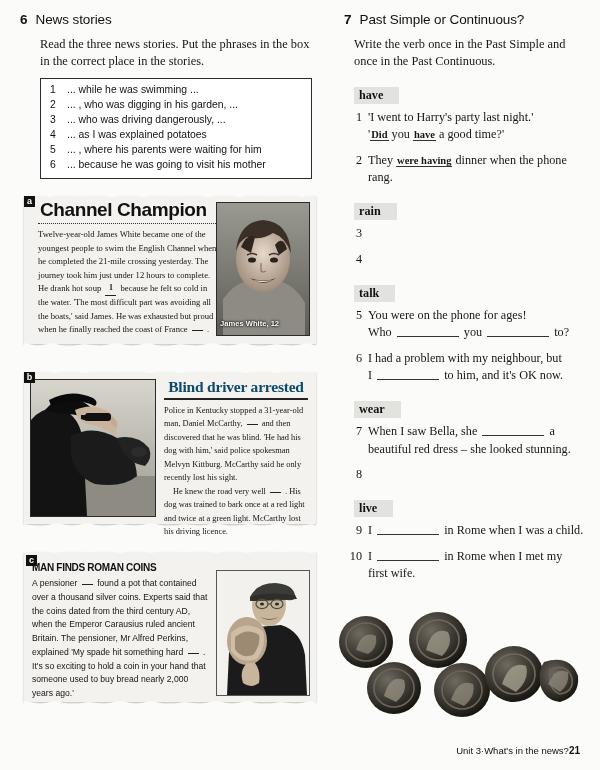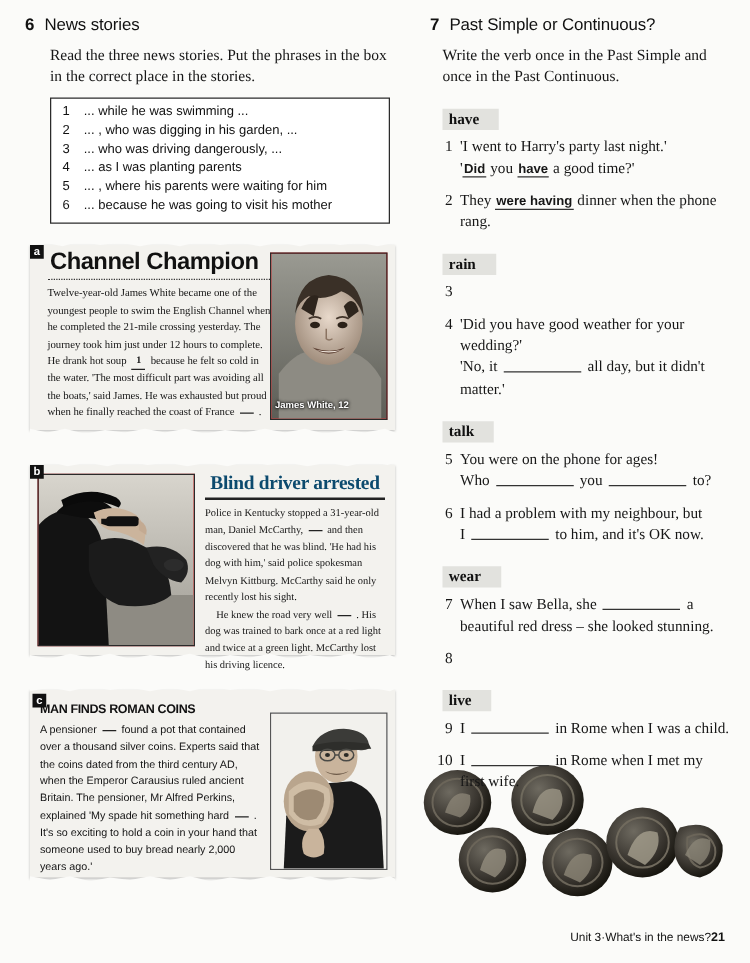--- a/index.html
+++ b/index.html
@@ -54,21 +54,21 @@
   #clip-a .hl{
     font-family:"Liberation Sans",sans-serif;font-weight:bold;
     font-size:19px;letter-spacing:-0.4px;color:#111;
     margin:3px 0 0 16px;
   }
   #clip-a .dotline{border-bottom:1.5px dotted #333;margin:2px 8px 4px 14px;width:178px;}
   #clip-a .body{
     width:180px;margin-left:14px;font-size:8.6px;line-height:1.58;
     font-family:"Liberation Serif",serif;color:#141414;text-align:left;
   }
-  .photo{position:absolute;overflow:hidden;background:#ef4444;}
+  .photo{position:absolute;overflow:hidden;background:#0369a1;}
   #photo-a{right:6px;top:6px;width:92px;height:132px;border:1px solid #2a2a2a;}
   .caption{
     position:absolute;left:3px;bottom:7px;color:#fff;
     font-family:"Liberation Sans",sans-serif;font-weight:bold;font-size:7.6px;
     text-shadow:0 0 2px #000,0 0 3px #000;z-index:4;
   }
 
   
   #clip-b{left:24px;top:372px;width:292px;height:152px;}
   #photo-b{left:6px;top:7px;width:124px;height:136px;border:1px solid #2a2a2a;}
@@ -104,21 +104,21 @@
   .verb-head{
     display:inline-block;font-family:"Liberation Serif",serif;font-weight:bold;
     font-size:12.2px;color:#111;background:#e2e2de;
     padding:1px 16px 1px 5px;margin:9px 0 5px 10px;
   }
   .q{display:flex;margin:0 0 8px 0;font-size:12.2px;line-height:1.42;}
   .q-n{width:18px;flex:0 0 18px;text-align:right;padding-right:6px;}
   .q-t{flex:1;}
   .blank{display:inline-block;border-bottom:1px solid #333;width:62px;height:0.85em;
          vertical-align:-1px;margin:0 2px;}
-  .ans{font-family:Liberation Sans, sans-serif;font-weight:bold;font-size:10.5px;
+  .ans{font-family:Liberation Serif, serif;font-weight:bold;font-size:10.5px;
        border-bottom:1px solid #333;padding:0 1px;}
 
   
   .footer{
     position:absolute;right:20px;bottom:14px;
     font-family:"Liberation Sans",sans-serif;font-size:9.5px;color:#111;
     display:flex;align-items:baseline;gap:0;
   }
   .footer .pg{font-weight:bold;font-size:10px;}
 </style>
@@ -144,21 +144,21 @@
       <div class="phrase-row">
         <span class="phrase-n">2</span>
         <span class="phrase-t">... , who was digging in his garden, ...</span>
       </div>
       <div class="phrase-row">
         <span class="phrase-n">3</span>
         <span class="phrase-t">... who was driving dangerously, ...</span>
       </div>
       <div class="phrase-row">
         <span class="phrase-n">4</span>
-        <span class="phrase-t">... as I was planting parents</span>
+        <span class="phrase-t">... as I was explained potatoes</span>
       </div>
       <div class="phrase-row">
         <span class="phrase-n">5</span>
         <span class="phrase-t">... , where his parents were waiting for him</span>
       </div>
       <div class="phrase-row">
         <span class="phrase-n">6</span>
         <span class="phrase-t">... because he was going to visit his mother</span>
       </div>
     </div>
@@ -388,26 +388,20 @@
 
     
     <div class="verb-head">rain</div>
 
     <div class="q">
       <span class="q-n">3</span>
     </div>
 
     <div class="q">
       <span class="q-n">4</span>
-      <span class="q-t">
-        <span>'Did you have good weather for your wedding?'</span><br>
-        <span>'No, it</span>
-        <span class="blank"></span>
-        <span>all day, but it didn't matter.'</span>
-      </span>
     </div>
 
     
     <div class="verb-head">talk</div>
 
     <div class="q">
       <span class="q-n">5</span>
       <span class="q-t">
         <span>You were on the phone for ages!</span><br>
         <span>Who</span>

